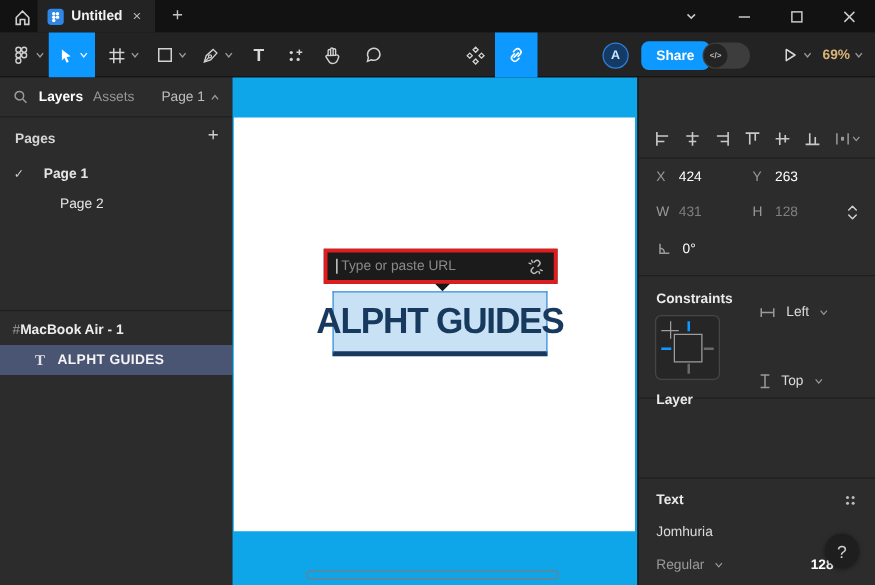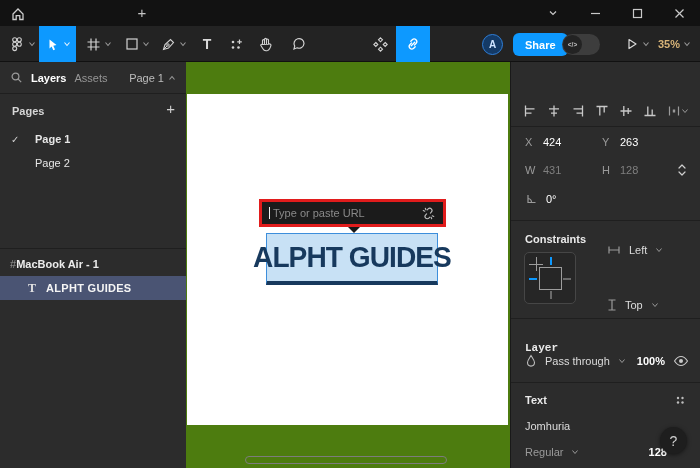--- a/index.html
+++ b/index.html
@@ -26,21 +26,21 @@
   .avatar { position:absolute; left:482px; top:8px; width:21px; height:21px; border-radius:50%; background:#143a66; border:1.5px solid #2f7fd9; color:#cfe4ff; font-size:10px; font-weight:bold; display:flex; align-items:center; justify-content:center; }
   .share-btn { position:absolute; left:513px; top:7px; height:23px; padding:0 12px; background:#0d99ff; border:none; border-radius:6px; color:#fff; font-size:11px; font-weight:bold; display:flex; align-items:center; font-family:"Liberation Sans",sans-serif; }
   .dev-toggle { position:absolute; left:562px; top:8px; width:38px; height:21px; border-radius:11px; background:#3d3d3d; }
   .dev-knob { position:absolute; left:1px; top:1px; width:19px; height:19px; border-radius:50%; background:#232323; color:#bdbdbd; font-size:6.5px; font-weight:bold; display:flex; align-items:center; justify-content:center; letter-spacing:0; }
   .present { left:622px; width:30px; }
   .zoom-ctl { position:absolute; left:658px; top:0; height:36px; display:flex; align-items:center; gap:3px; }
   .zoom-ctl .zoom-val { color:#d8b478; font-weight:bold; font-size:11px; }
 
   
   .left-panel { position:absolute; left:0; top:62px; width:186px; height:406px; background:#2c2c2c; }
-  .canvas { position:absolute; left:186px; top:62px; width:324px; height:406px; background:#4d7c0f; }
+  .canvas { position:absolute; left:186px; top:62px; width:324px; height:406px; background:#0ea5e9; }
   .right-panel { position:absolute; left:510px; top:62px; width:190px; height:406px; background:#2c2c2c; border-left:1px solid #191919; }
   .divider { position:absolute; left:0; width:100%; height:1px; background:#1f1f1f; }
 
   
   .lp-header { position:absolute; left:0; top:0; width:186px; height:32px; display:flex; align-items:center; padding:0 10px; gap:8px; border-bottom:1px solid #1f1f1f; }
   .lp-tab-active { color:#fff; font-weight:bold; }
   .lp-tab { color:#969696; }
   .lp-pagesel { margin-left:auto; color:#bdbdbd; display:flex; align-items:center; gap:4px; }
   .lp-pages-header { position:absolute; left:12px; top:43px; color:#d6d6d6; font-weight:bold; }
   .lp-plus { position:absolute; right:11px; top:38px; color:#cfcfcf; font-size:15px; }
@@ -97,20 +97,33 @@
 <body>
 
 <div class="window">
 
   <div class="titlebar">
     <div class="home-btn">
       <svg width="16" height="16" viewBox="0 0 16 16">
           <path d="M3 8 L8 3 L13 8 V13.5 H9.8 V9.6 H6.2 V13.5 H3 Z" fill="none" stroke="#cdcdcd" stroke-width="1.3"></path>
         </svg>
     </div>
+    <div class="file-tab">
+      <span class="ficon">
+        <svg width="9" height="9" viewBox="0 0 9 9">
+            <circle cx="3" cy="2" r="1.4" fill="#fff"></circle>
+            <circle cx="6" cy="2" r="1.4" fill="#fff"></circle>
+            <circle cx="3" cy="4.8" r="1.4" fill="#fff"></circle>
+            <circle cx="6" cy="4.8" r="1.4" fill="#fff"></circle>
+            <circle cx="3" cy="7.4" r="1.4" fill="#fff"></circle>
+          </svg>
+      </span>
+      <span class="tab-title">Untitled</span>
+      <span class="tab-close">×</span>
+    </div>
     <div class="new-tab">+</div>
     <div class="win-controls">
       <div class="win-btn">
         <svg width="10" height="10" viewBox="0 0 10 10">
             <polyline points="2,3.5 5,6.5 8,3.5" fill="none" stroke="#c9c9c9" stroke-width="1.2"></polyline>
           </svg>
       </div>
       <div class="win-btn">
         <svg width="11" height="11" viewBox="0 0 11 11">
             <line x1="1" y1="5.5" x2="10" y2="5.5" stroke="#c9c9c9" stroke-width="1.2"></line>
@@ -229,21 +242,21 @@
     <div class="tool present">
       <svg width="14" height="14" viewBox="0 0 14 14">
           <path d="M4 2.5 L11 7 L4 11.5 Z" fill="none" stroke="#d9d9d9" stroke-width="1.2" stroke-linejoin="round"></path>
         </svg>
       <svg class="chev" viewBox="0 0 8 8">
           <polyline points="1.5,2.5 4,5.5 6.5,2.5" fill="none" stroke="#9a9a9a" stroke-width="1.1"></polyline>
         </svg>
     </div>
 
     <div class="zoom-ctl">
-      <span class="zoom-val">35%</span>
+      <span class="zoom-val">69%</span>
       <svg class="chev" viewBox="0 0 8 8">
           <polyline points="1.5,2.5 4,5.5 6.5,2.5" fill="none" stroke="#9a9a9a" stroke-width="1.1"></polyline>
         </svg>
     </div>
   </div>
 
   <div class="left-panel">
     <div class="lp-header">
       <svg width="13" height="13" viewBox="0 0 13 13">
           <circle cx="5.5" cy="5.5" r="3.4" fill="none" stroke="#9a9a9a" stroke-width="1.2"></circle>
@@ -259,21 +272,21 @@
       </span>
     </div>
 
     <div class="lp-pages-header">Pages</div>
     <div class="lp-plus">+</div>
 
     <div class="lp-page-row" style="top:66px;">
       <span class="lp-check">✓</span>
       <span class="lp-page-name current">Page 1</span>
     </div>
-    <div class="lp-page-row" style="top:90px;">
+    <div class="lp-page-row" style="top:90px;padding-left:13px;">
       <span class="lp-check"></span>
       <span class="lp-page-name">Page 2</span>
     </div>
 
     <div class="lp-sec-divider"></div>
 
     <div class="lp-frame-row">
       <span class="lp-hash">#</span>
       <span class="lp-frame-name">MacBook Air - 1</span>
     </div>
@@ -398,35 +411,21 @@
       <svg width="10" height="14" viewBox="0 0 10 14">
           <path d="M1.5 2 H8.5 M1.5 12 H8.5 M5 2 V12" stroke="#9a9a9a" stroke-width="1.2" fill="none"></path>
         </svg>
       <span class="drop-label">Top</span>
       <svg class="chev" viewBox="0 0 8 8">
           <polyline points="1.5,2.5 4,5.5 6.5,2.5" fill="none" stroke="#9a9a9a" stroke-width="1"></polyline>
         </svg>
     </div>
     <div class="divider" style="top:256px;"></div>
 
-    <div class="sec-header" style="position:absolute;left:14px;top:280px;font-family:Liberation Mono, monospace;">Layer</div>
-    <div class="rp-row" style="left:14px;top:292px;gap:8px;width:164px;">
-      <svg width="12" height="14" viewBox="0 0 12 14">
-          <path d="M6 1.5 C4.5 4,2.5 6.4,2.5 8.6 a3.5 3.5 0 0 0 7 0 C9.5 6.4,7.5 4,6 1.5 Z" fill="none" stroke="#bdbdbd" stroke-width="1.1"></path>
-        </svg>
-      <span class="drop-label">Pass through</span>
-      <svg class="chev" viewBox="0 0 8 8">
-          <polyline points="1.5,2.5 4,5.5 6.5,2.5" fill="none" stroke="#9a9a9a" stroke-width="1"></polyline>
-        </svg>
-      <span class="fld-val" style="margin-left:auto;font-weight:bold;">100%</span>
-      <svg width="16" height="12" viewBox="0 0 16 12">
-          <path d="M1.5 6 C3.5 2.8,5.5 1.5,8 1.5 C10.5 1.5,12.5 2.8,14.5 6 C12.5 9.2,10.5 10.5,8 10.5 C5.5 10.5,3.5 9.2,1.5 6 Z" fill="none" stroke="#c9c9c9" stroke-width="1.1"></path>
-          <circle cx="8" cy="6" r="2" fill="#c9c9c9"></circle>
-        </svg>
-    </div>
+    <div class="sec-header" style="position:absolute;left:14px;top:252px;">Layer</div>
     <div class="divider" style="top:320px;"></div>
 
     <div class="sec-header" style="position:absolute;left:14px;top:332px;">Text</div>
     <span style="position:absolute;right:14px;top:332px;">
       <svg width="12" height="12" viewBox="0 0 12 12">
           <circle cx="4" cy="4" r="1.2" fill="#bdbdbd"></circle>
           <circle cx="8.5" cy="4" r="1.2" fill="#bdbdbd"></circle>
           <circle cx="4" cy="8.5" r="1.2" fill="#bdbdbd"></circle>
           <circle cx="8.5" cy="8.5" r="1.2" fill="#bdbdbd"></circle>
         </svg>

